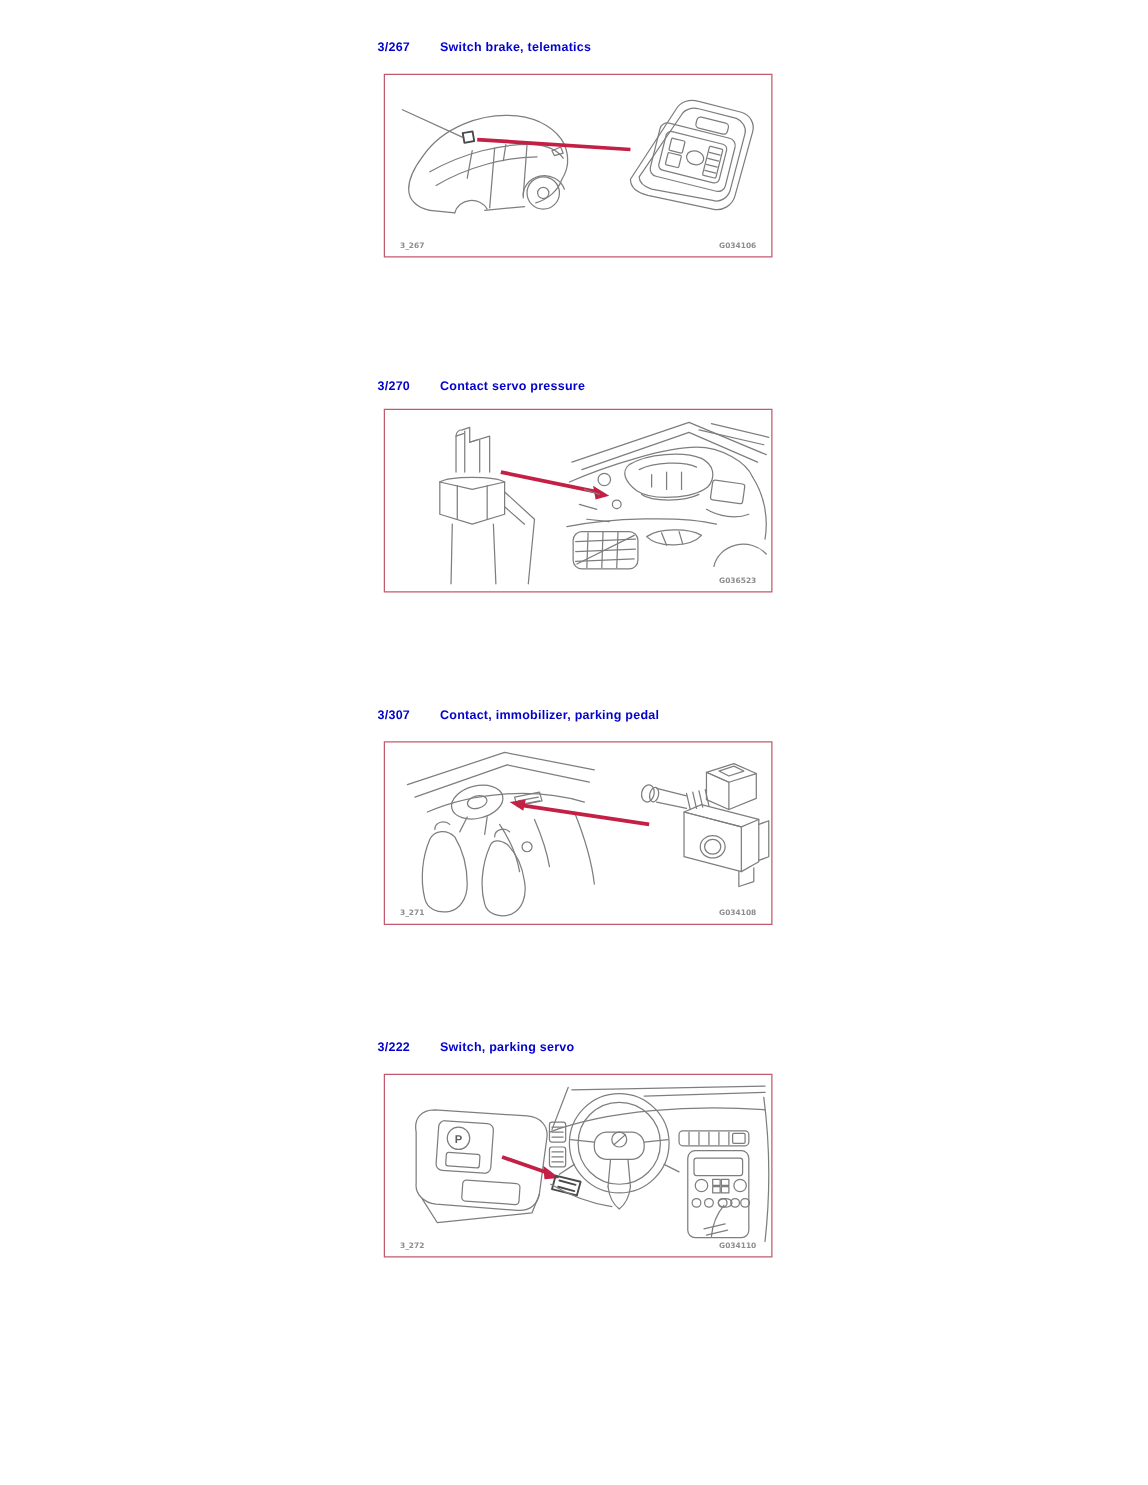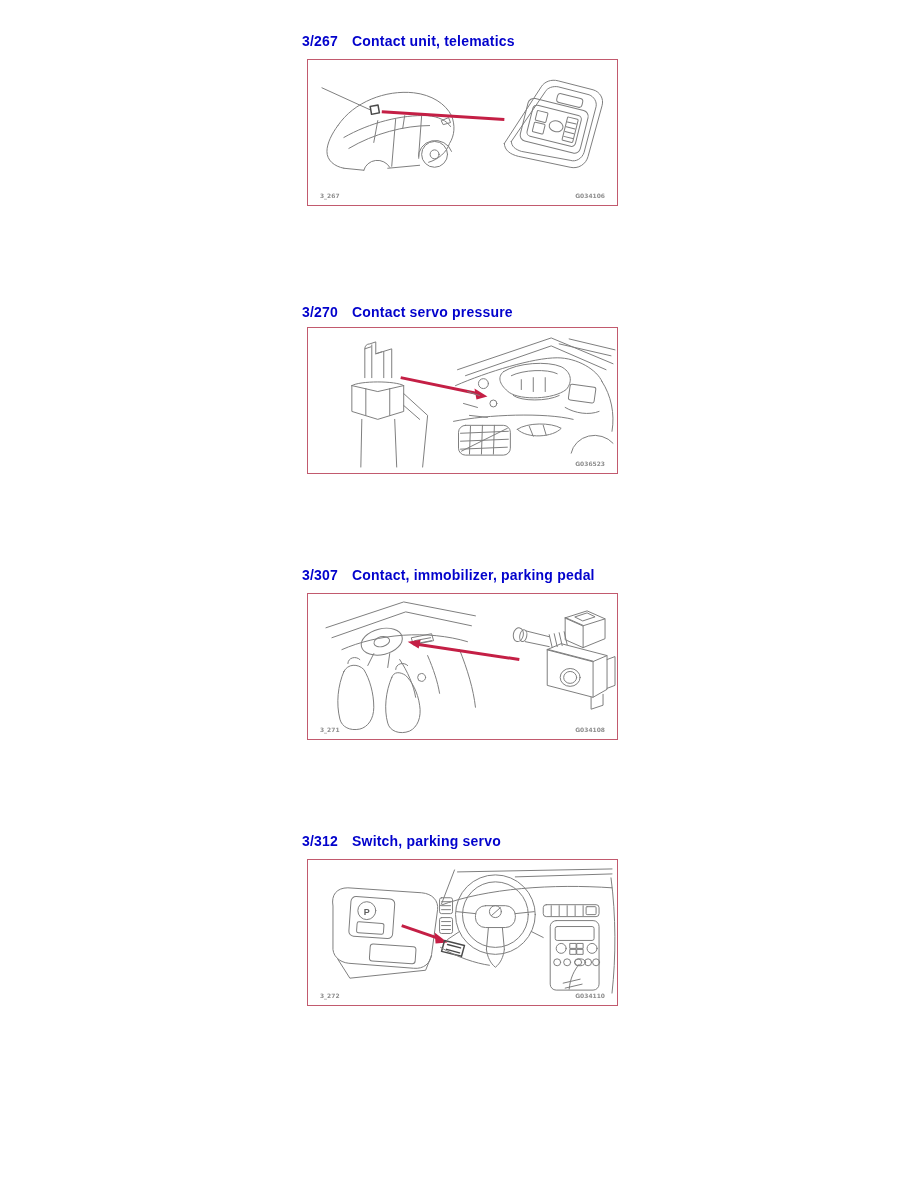--- a/index.html
+++ b/index.html
@@ -1,21 +1,21 @@
 <!DOCTYPE html>
 <html style="--heading-color: #0202cc; --figure-border-color: #c25a6e; --arrow-color: #c41f45; --line-color: #7e7e7e; --label-color: #8d8d8d; --page-background: #ffffff;"><head>
 <meta charset="utf-8">
 <style>
   * { margin:0; padding:0; box-sizing:border-box; }
   html,body { width:918px; height:1188px; background:#ffffff; }
   body { font-family:"Liberation Sans", sans-serif; position:relative; overflow:hidden; }
 
   .heading{
     position:absolute; left:302px; display:flex; align-items:baseline;
-    font-weight:bold; font-size:14px; letter-spacing:.2px;
+    font-weight:bold; font-size:10px; letter-spacing:.2px;
     color:var(--heading-color,#0202cc);
   }
   .heading .ref{ width:50px; flex:0 0 50px; }
 
   .figure-box{
     position:absolute; left:307px; width:311px; height:147px;
     border:1.4px solid var(--figure-border-color,#c25a6e);
     background:#ffffff;
   }
   .figure-box svg{ position:absolute; inset:0; width:100%; height:100%; }
@@ -25,21 +25,21 @@
   .arrow-line{ stroke:var(--arrow-color,#c41f45); stroke-width:3; stroke-linecap:butt; }
   .arrow-head{ fill:var(--arrow-color,#c41f45); stroke:none; }
   .fig-label{ font:600 6px "DejaVu Sans", sans-serif; fill:var(--label-color,#8d8d8d); }
   .p-glyph{ font:bold 9px "Liberation Sans", sans-serif; fill:#5f5f5f; }
 </style>
 </head>
 <body>
 
 <div class="heading" style="top:33px">
   <span class="ref">3/267</span>
-  <span class="title">Contact unit, telematics</span>
+  <span class="title">Switch brake, telematics</span>
 </div>
 <div class="figure-box" style="top:59px">
   <svg viewBox="0 0 310 146" preserveAspectRatio="none">
     <g class="art">
       <path d="M30,66 C46,42 78,30 106,33 C124,35 138,44 144,56"></path>
       <path d="M144,56 C148,66 147,76 142,84 C139,93 131,100 121,103"></path>
       <path d="M30,66 C24,74 19,84 19,92 C19,101 26,107 36,109"></path>
       <path d="M36,78 C62,63 94,55 120,56 C131,57 139,61 143,67"></path>
       <path d="M41,89 C66,74 97,66 122,66"></path>
       <path d="M70,61 L66,83"></path>
@@ -167,21 +167,21 @@
       <ellipse cx="263" cy="84" rx="6.5" ry="6"></ellipse>
       <path d="M300,66 L308,63 L308,92 L300,95"></path>
       <path d="M284,104 L284,116 L296,112 L296,101"></path>
     </g>
     <text class="fig-label" x="12" y="139">3_271</text>
     <text class="fig-label" x="298" y="139" text-anchor="end">G034108</text>
   </svg>
 </div>
 
 <div class="heading" style="top:833px">
-  <span class="ref">3/312</span>
+  <span class="ref">3/222</span>
   <span class="title">Switch, parking servo</span>
 </div>
 <div class="figure-box" style="top:859px">
   <svg viewBox="0 0 310 146" preserveAspectRatio="none">
     <g class="art">
       <path d="M25,46 C23,35 29,28 40,28 L114,33 C125,34 131,41 130,50 L124,95 C123,104 116,110 106,109 L41,104 C31,103 24,96 25,87 Z"></path>
       <path d="M30,100 L42,119 L118,111 L124,96"></path>
       <rect x="42" y="38" width="44" height="40" rx="5" transform="rotate(4 64 58)"></rect>
       <circle cx="59" cy="51" r="9"></circle>
       <rect x="49" y="63" width="27" height="11" rx="2" transform="rotate(4 62 68)"></rect>

